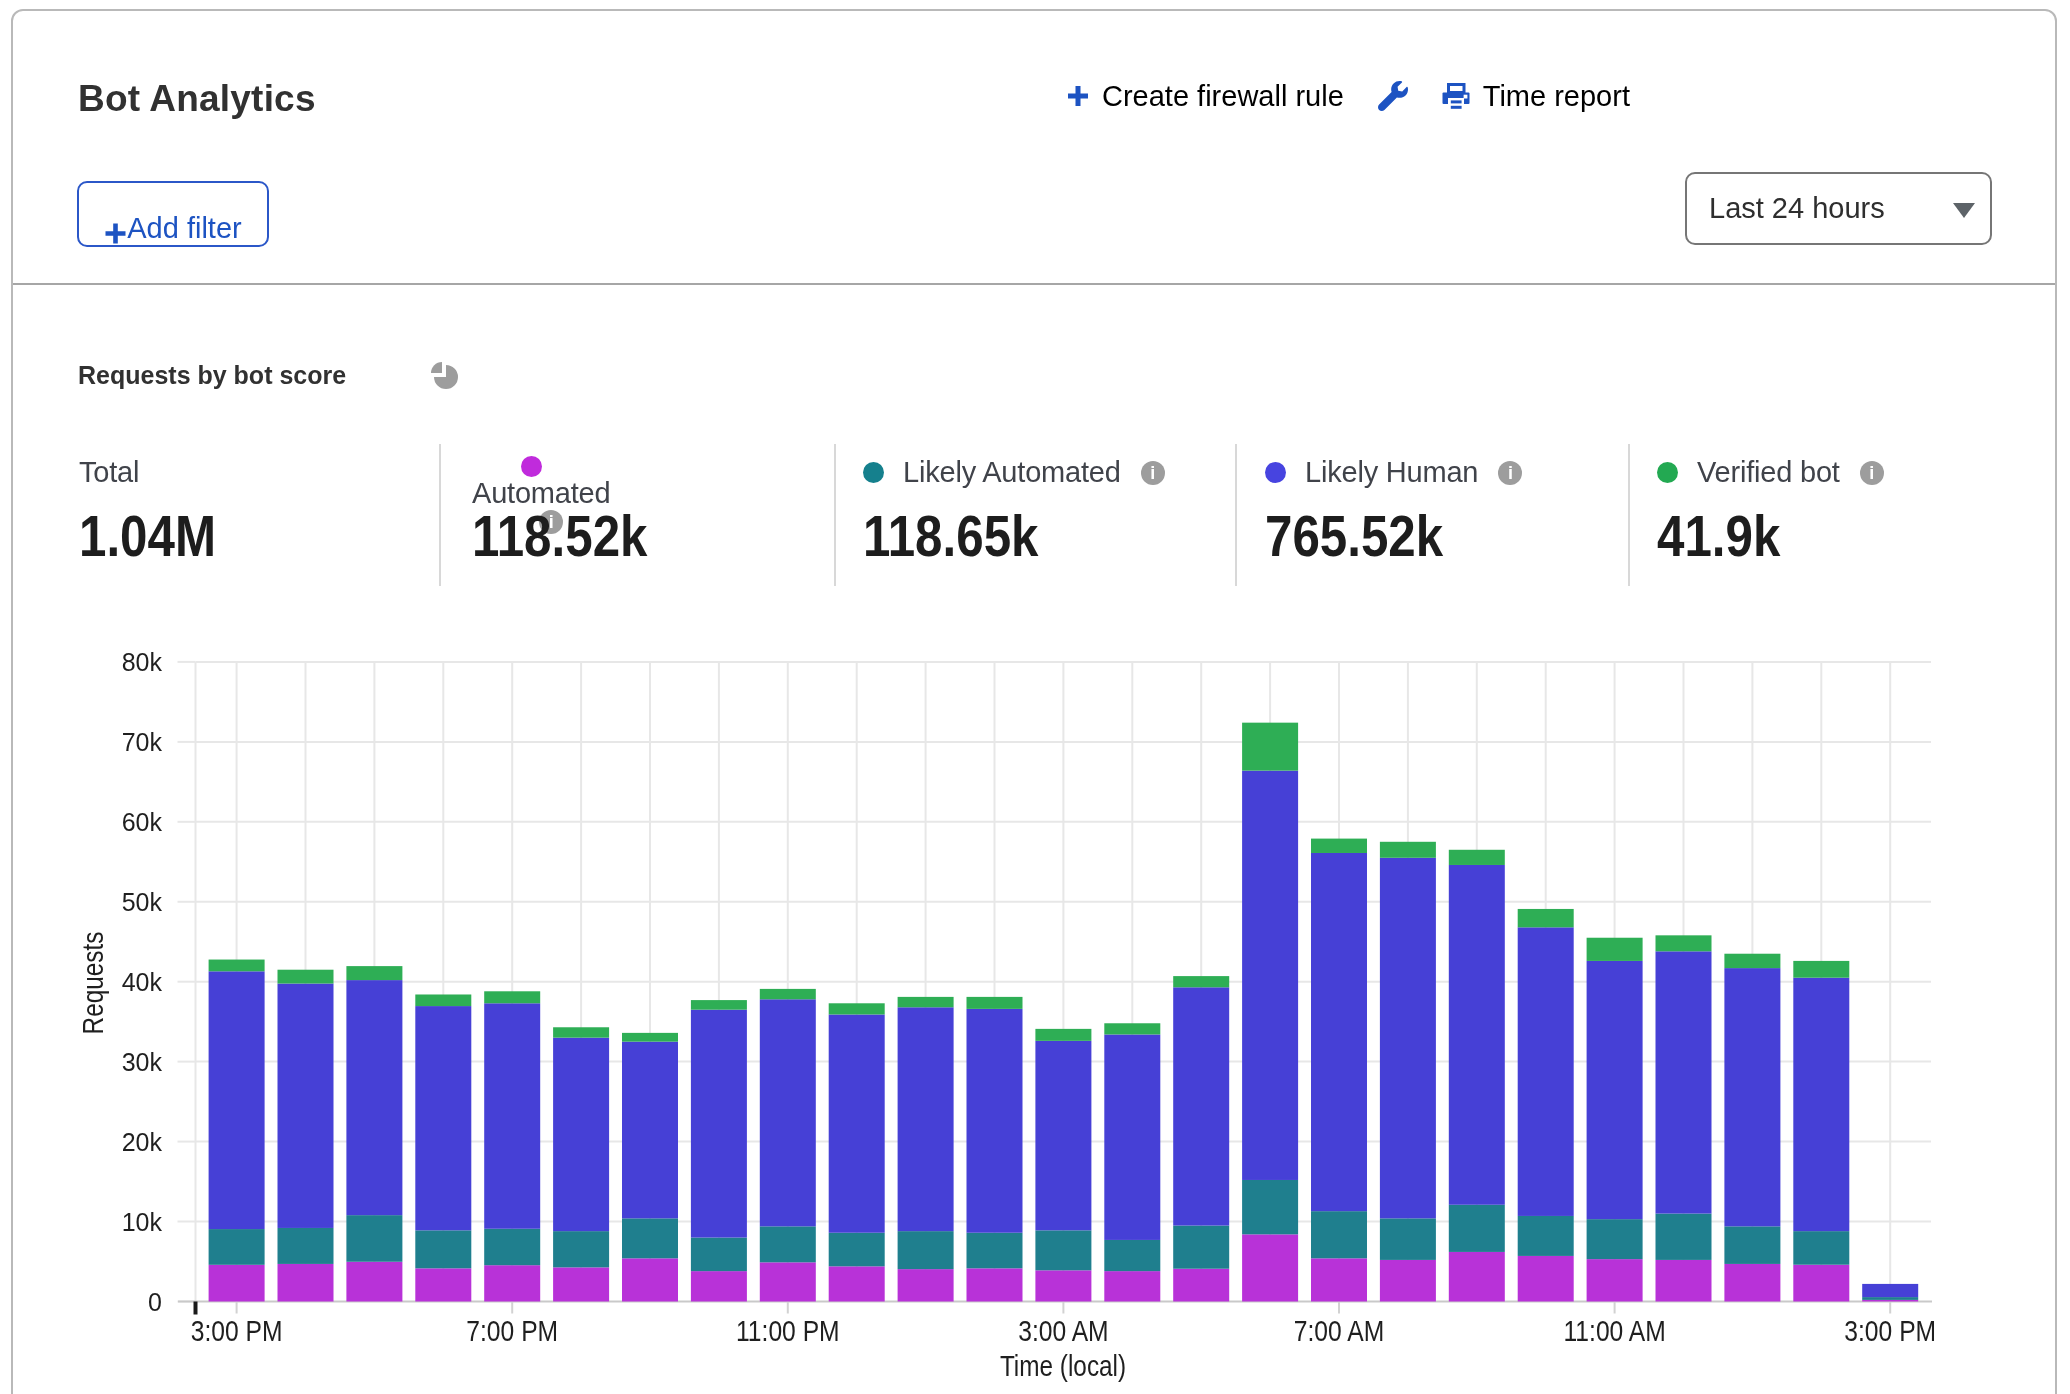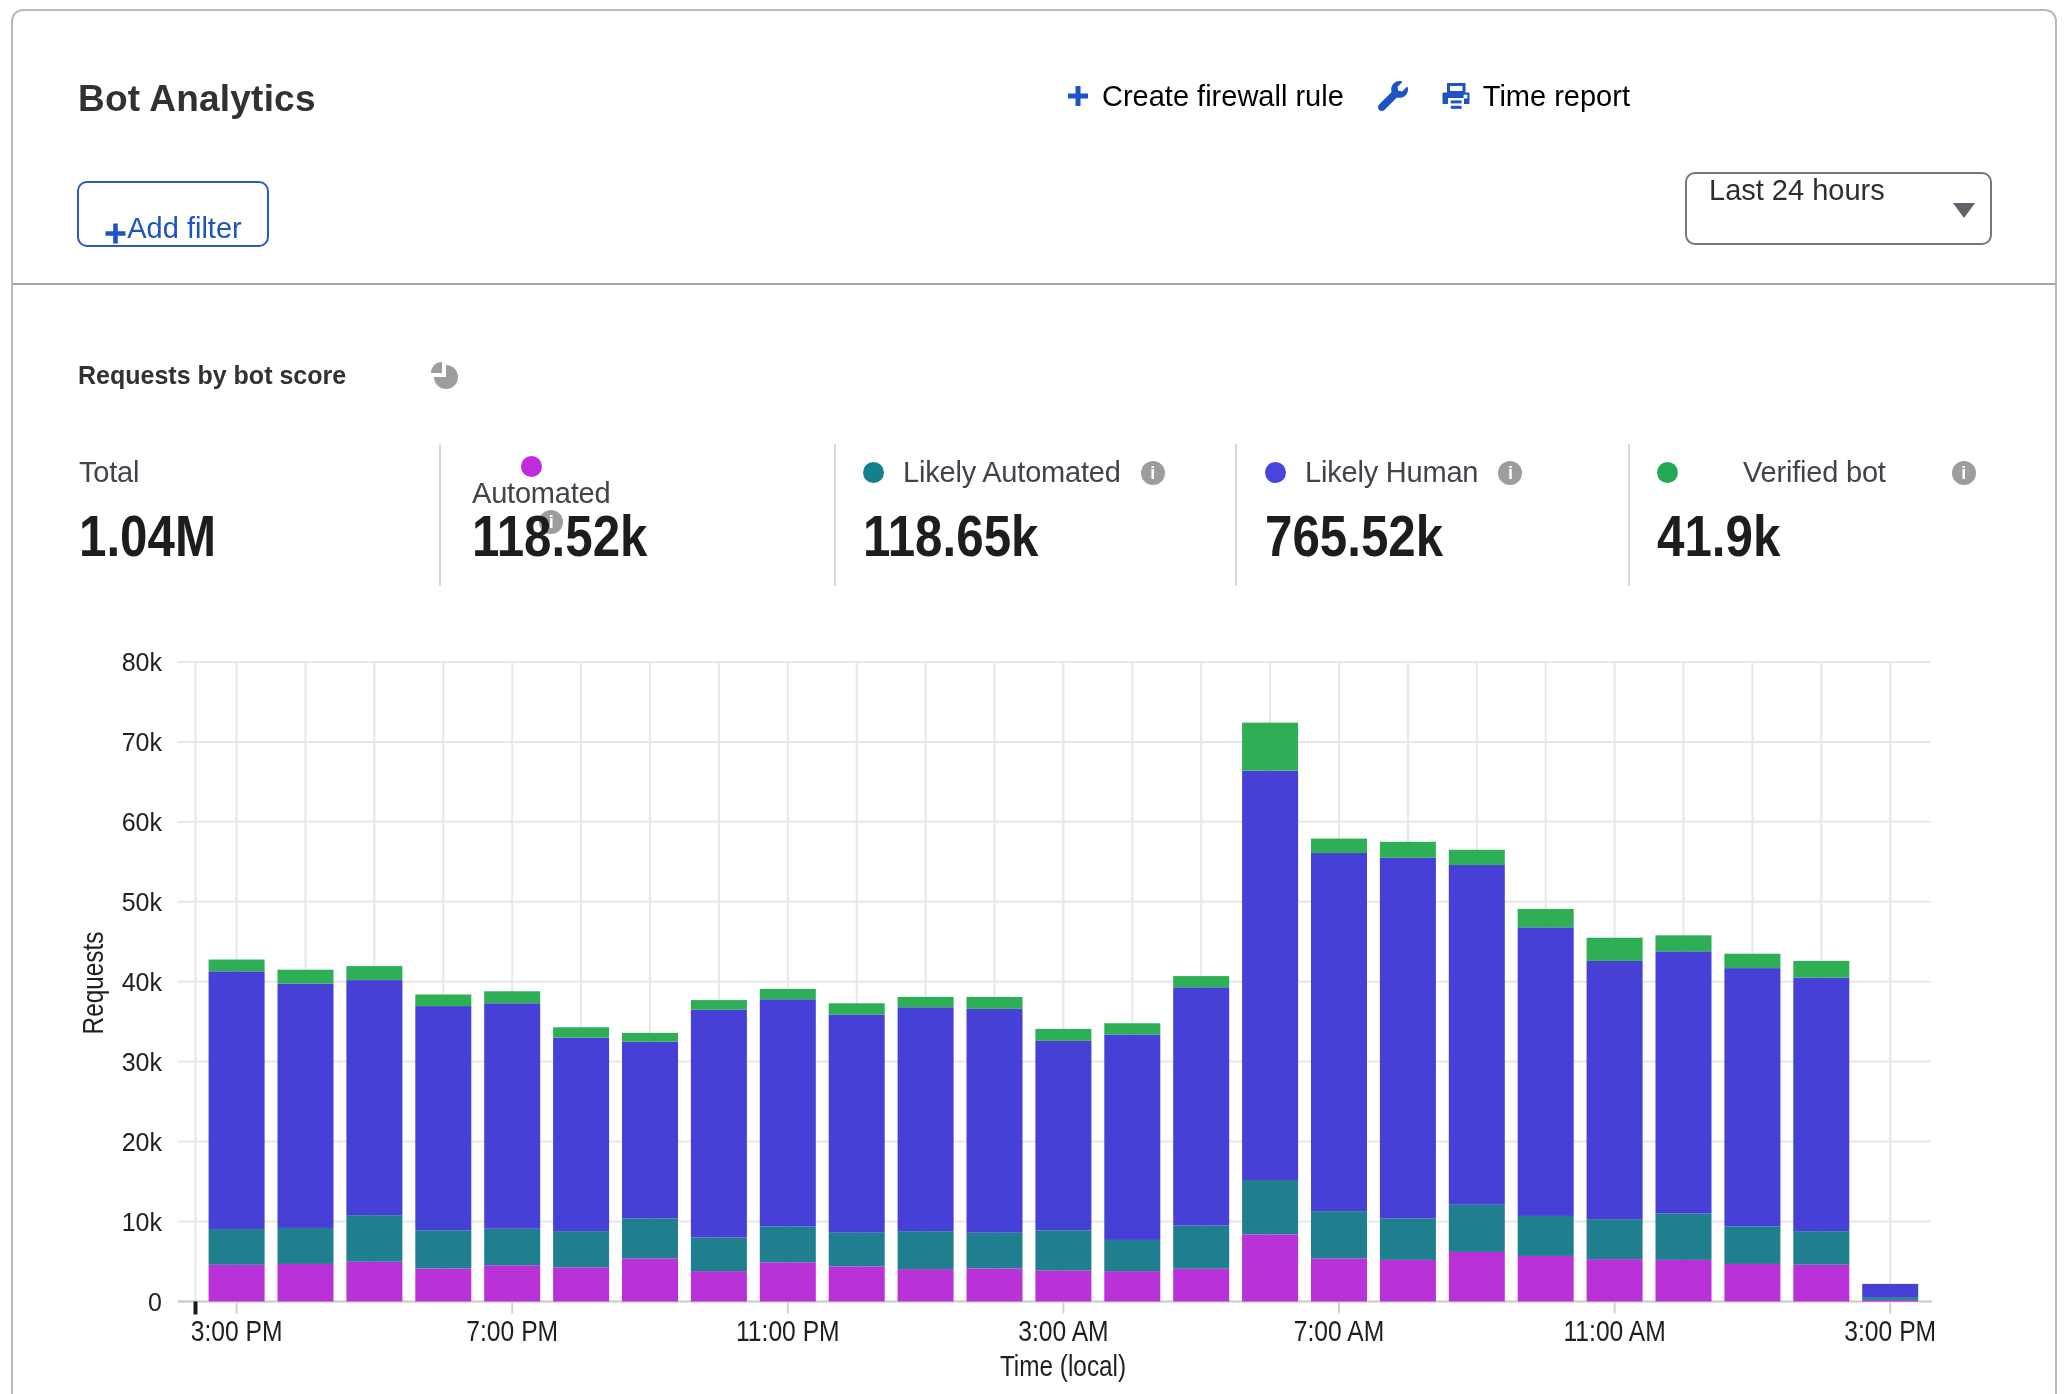--- a/index.html
+++ b/index.html
@@ -12,21 +12,21 @@
   h1.title { position:absolute; left:65px; top:67px; font-size:37px; font-weight:700; color:#313131; letter-spacing:0.2px;}
   .links { position:absolute; top:68px; left:1054px; display:flex; align-items:center; gap:34px; height:34px; }
   .link { display:flex; align-items:center; gap:13px; color:#000000; font-size:29px; }
   .addfilter {
     position:absolute; left:64px; top:170px; width:192px; height:66px;
     border:2px solid #2b57c8; border-radius:10px; color:#1d53c2;
     display:flex; align-items:flex-end; justify-content:center; gap:0; font-size:29px; font-weight:500;
   }
   .dropdown {
     position:absolute; top:161px; left:1672px; width:307px; height:73px;
-    border:2px solid #767676; border-radius:10px; display:flex; 
+    border:2px solid #767676; border-radius:10px; display:flex; align-items:center;
     font-size:29px; color:#2e2e2e;
   }
   .dropdown .lbl { margin-left:22px; }
   .caret { position:absolute; right:15px; top:29px; width:0; height:0;
     border-left:11px solid transparent; border-right:11px solid transparent; border-top:15px solid #5d6368; }
   h2.sub { position:absolute; left:65px; top:350px; font-size:25px; font-weight:700; color:#313131; }
   .pieicon { position:absolute; left:418px; top:351px; }
   .statv { position:absolute; top:491px; font-size:58px; font-weight:700; color:#1d1d1d; transform:scaleX(0.85); transform-origin:0 50%; white-space:nowrap;}
   .statl { position:absolute; top:445px; font-size:29px; color:#40434a; display:flex; align-items:center; letter-spacing:-0.2px; }
   .dot { width:21px; height:21px; border-radius:50%; display:inline-block; margin-right:19px; }
@@ -89,21 +89,21 @@
 
   <div class="statl" style="left:459px;flex-direction:column;"><span class="dot" style="background:#c02bdc;"></span>Automated<span class="info"></span></div>
   <div class="statv" style="left:459px;">118.52k</div>
 
   <div class="statl" style="left:850px;"><span class="dot" style="background:#15808d;"></span>Likely Automated<span class="info"></span></div>
   <div class="statv" style="left:850px;">118.65k</div>
 
   <div class="statl" style="left:1252px;"><span class="dot" style="background:#4744e0;"></span>Likely Human<span class="info"></span></div>
   <div class="statv" style="left:1252px;">765.52k</div>
 
-  <div class="statl" style="left:1644px;gap:46px;"><span class="dot" style="background:#23a952;"></span>Verified bot<span class="info"></span></div>
+  <div class="statl" style="left:1644px;"><span class="dot" style="background:#23a952;"></span>Verified bot<span class="info"></span></div>
   <div class="statv" style="left:1644px;">41.9k</div>
 
   <div class="vdiv" style="left:426px;"></div>
   <div class="vdiv" style="left:821px;"></div>
   <div class="vdiv" style="left:1222px;"></div>
   <div class="vdiv" style="left:1615px;"></div>
 </div>
 <svg id="chart" width="2070" height="774" viewBox="0 0 2070 774">
 <line x1="195.5" y1="601.5" x2="1931.0" y2="601.5" stroke="#e7e7e7" stroke-width="2"></line>
 <line x1="195.5" y1="521.6" x2="1931.0" y2="521.6" stroke="#e7e7e7" stroke-width="2"></line>

